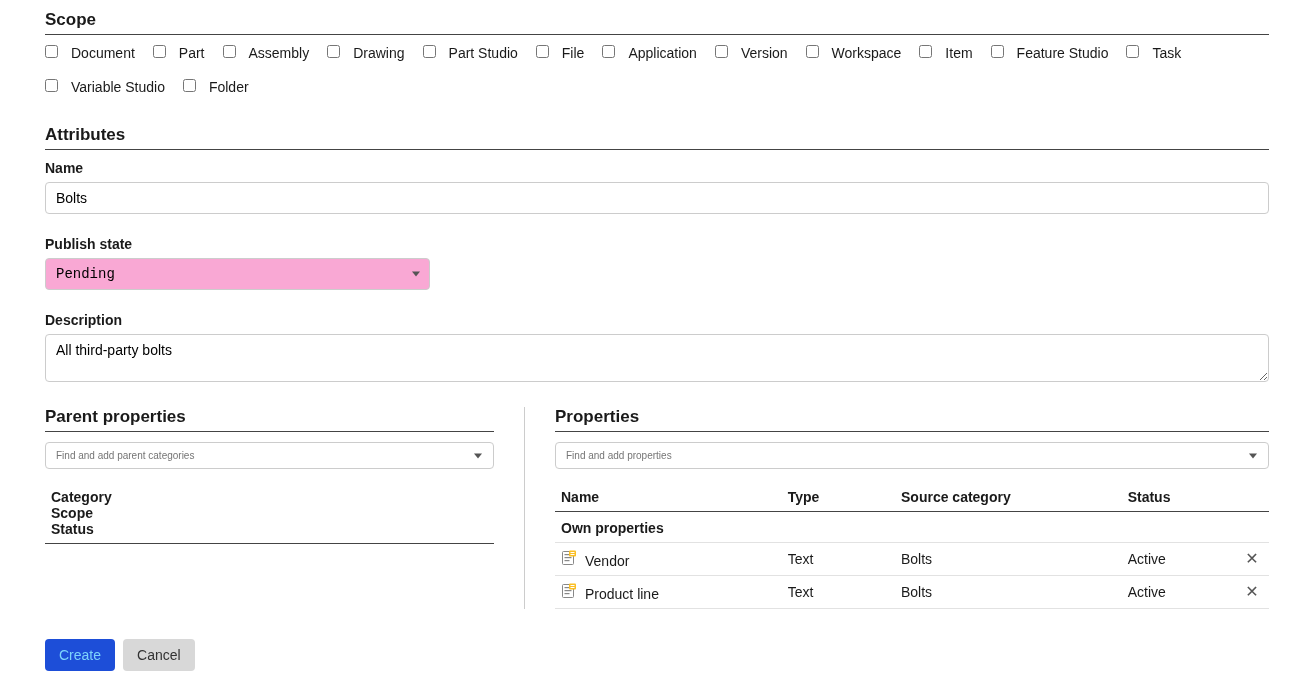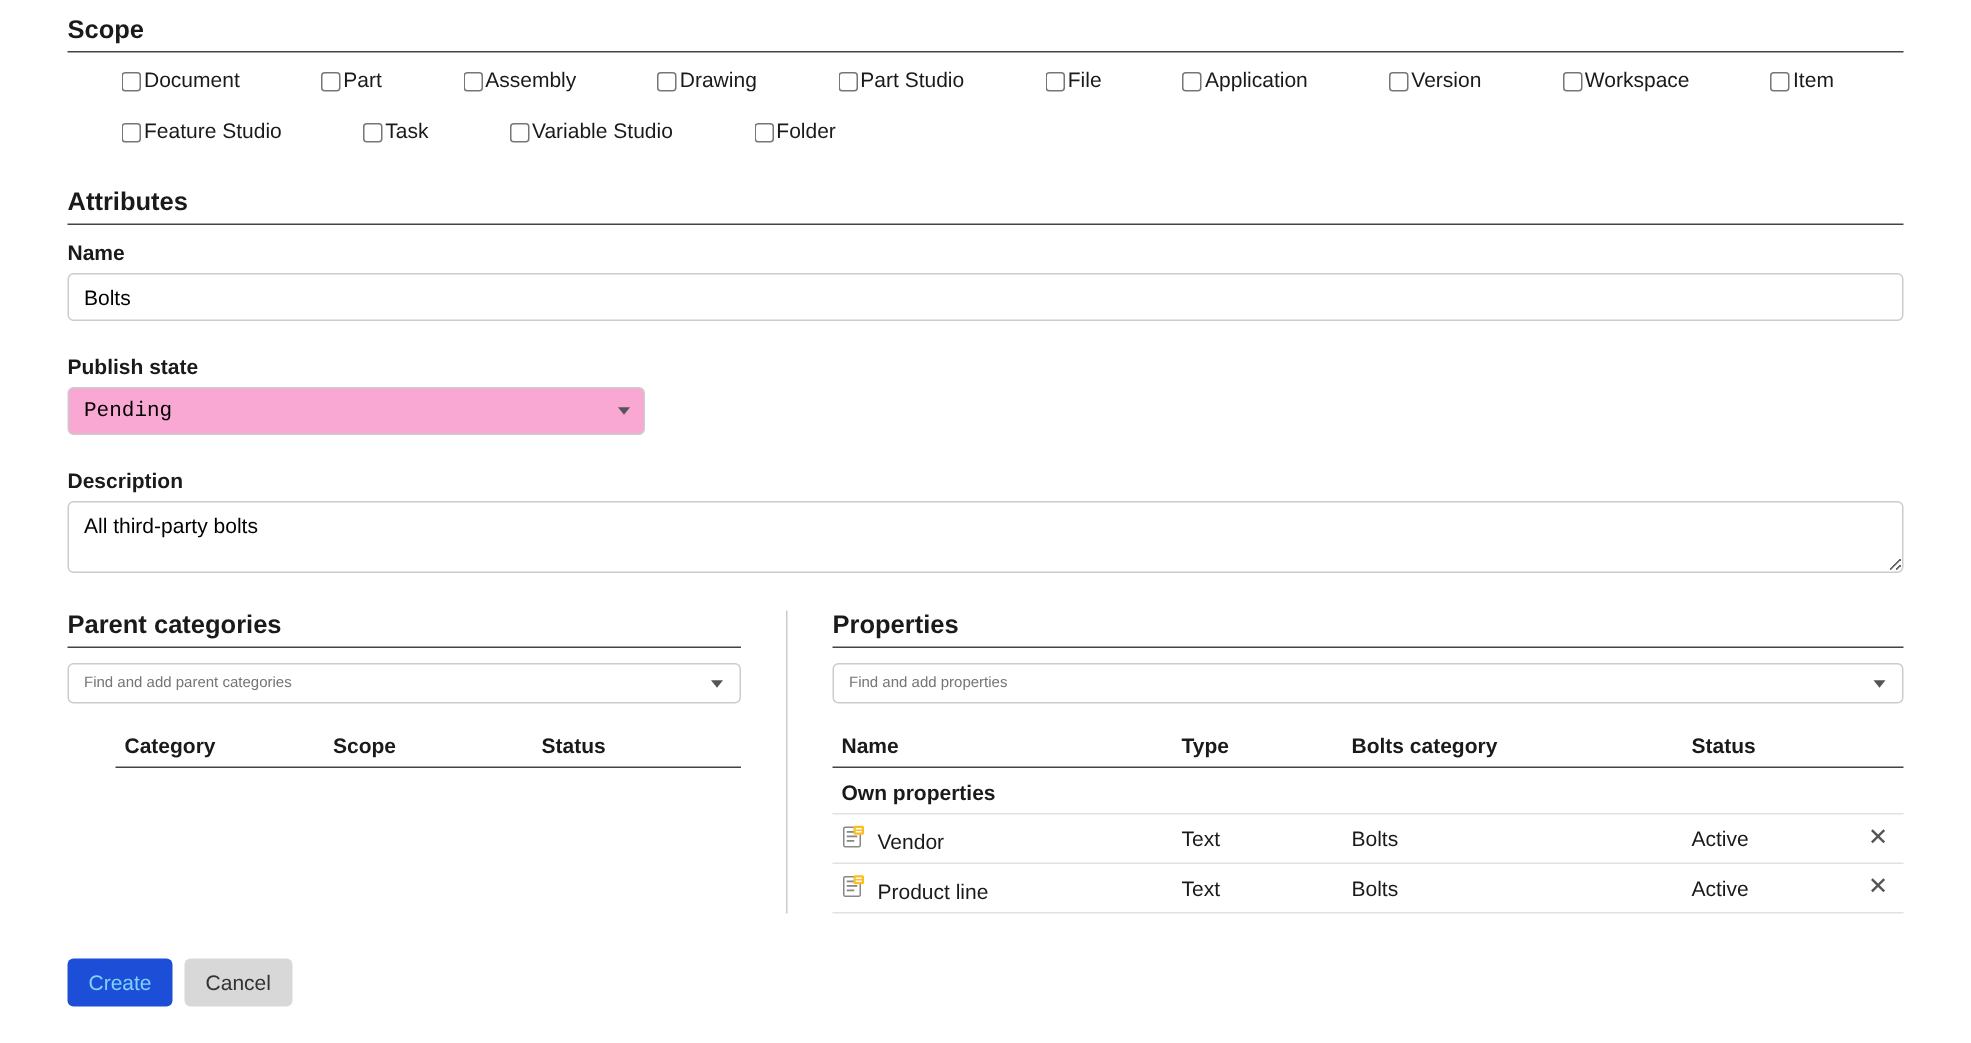--- a/index.html
+++ b/index.html
@@ -27,24 +27,23 @@
     margin: 0 0 10px 0;
   }
   .scope-row {
     display: flex;
     flex-wrap: wrap;
     gap: 18px;
     margin-bottom: 30px;
   }
   .scope-item {
     display: flex;
-    align-items: flex-end;
-    gap: 2px;
-    font-size: 14px;
-    margin-left: 36px;
+    align-items: flex-start;
+    gap: 13px;
+    font-size: 14px;
   }
   .scope-item input[type="checkbox"] {
     width: 13px;
     height: 13px;
     margin: 0;
   }
   .field-label {
     font-size: 14px;
     font-weight: 600;
     margin-bottom: 6px;
@@ -136,21 +135,21 @@
     border-top: 5px solid #555;
   }
   .table {
     width: 100%;
   }
   .thead-row {
     display: grid;
     border-bottom: 1px solid #444;
     padding: 6px 0;
   }
-  .parent-cols { grid-template-columns: 1fr 1fr 1fr; margin-left: 32px; }
+  .parent-cols { grid-template-columns: 1fr; }
   .th {
     font-weight: 600;
     font-size: 14px;
     padding: 0 6px;
   }
   .props-cols { grid-template-columns: 2fr 1fr 2fr 1fr 34px; }
   .group-row {
     padding: 8px 6px 6px 6px;
     font-weight: 600;
     border-bottom: 1px solid #e2e2e2;
@@ -301,21 +300,21 @@
     </div>
 
     <div class="field-group">
       <div class="field-label">Description</div>
       <textarea class="textarea-input" style="">All third-party bolts</textarea>
     </div>
   </div>
 
   <div class="two-col">
     <div class="col-left">
-      <h3 class="section-title">Parent categories</h3>
+      <h3 class="section-title">Parent properties</h3>
       <hr class="section-divider">
       <div class="combo-wrap">
         <input type="text" class="combo-input" placeholder="Find and add parent categories" style="">
         <div class="combo-caret"></div>
       </div>
       <div class="table">
         <div class="thead-row parent-cols">
           <div class="th">Category</div>
           <div class="th">Scope</div>
           <div class="th">Status</div>
@@ -327,21 +326,21 @@
       <h3 class="section-title">Properties</h3>
       <hr class="section-divider">
       <div class="combo-wrap full">
         <input type="text" class="combo-input" placeholder="Find and add properties" style="">
         <div class="combo-caret"></div>
       </div>
       <div class="table">
         <div class="thead-row props-cols">
           <div class="th">Name</div>
           <div class="th">Type</div>
-          <div class="th">Bolts category</div>
+          <div class="th">Source category</div>
           <div class="th">Status</div>
           <div class="th"></div>
         </div>
         <div class="group-row">Own properties</div>
         <div id="props-body">
             <div class="body-row props-cols">
               <div class="td name-cell">
                 <span><svg class="prop-icon" viewBox="0 0 16 16">
                     <rect x="1.5" y="1.5" width="11" height="13" rx="1" fill="#fff" stroke="#888" stroke-width="1"></rect>
                     <rect x="3.5" y="4" width="7" height="1.2" fill="#888"></rect>

